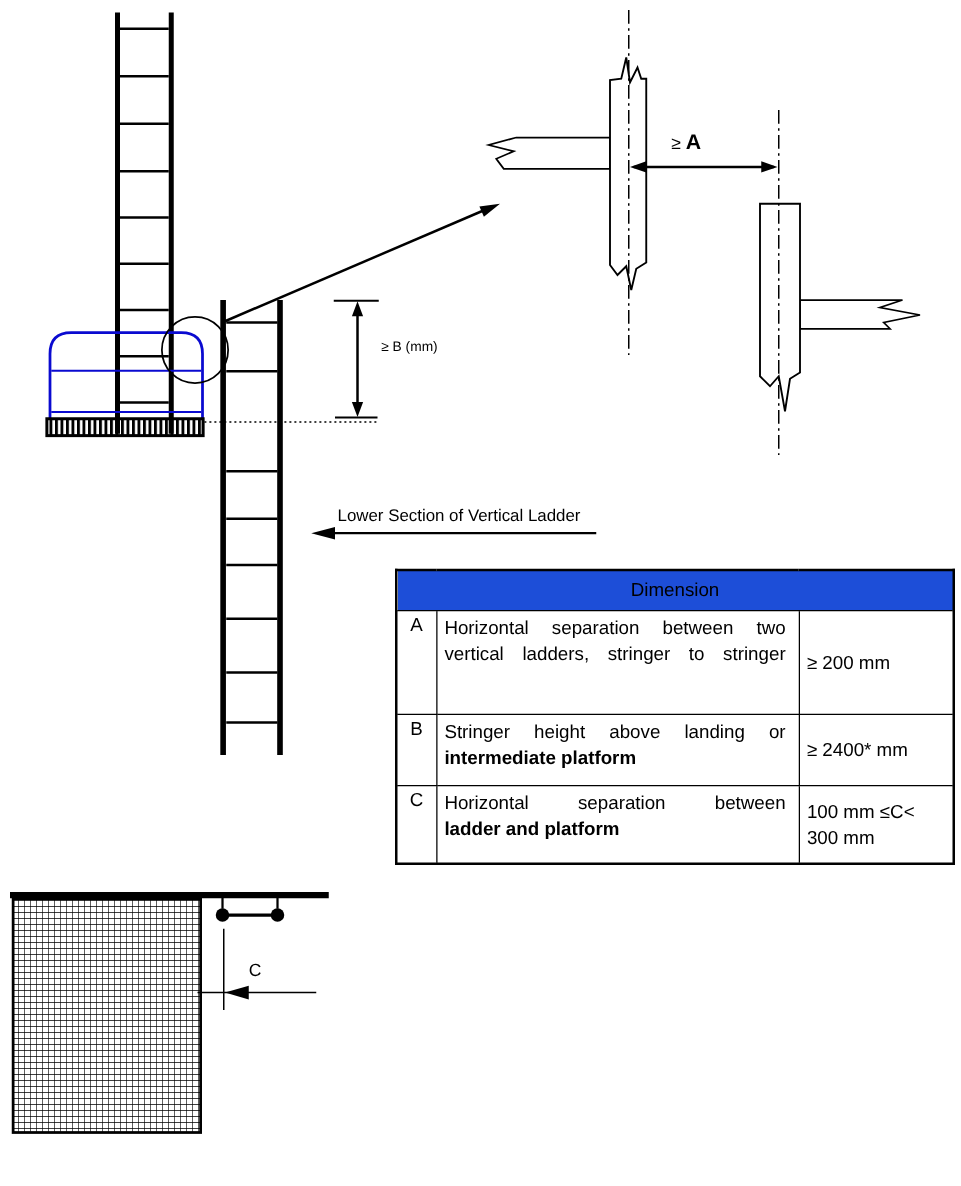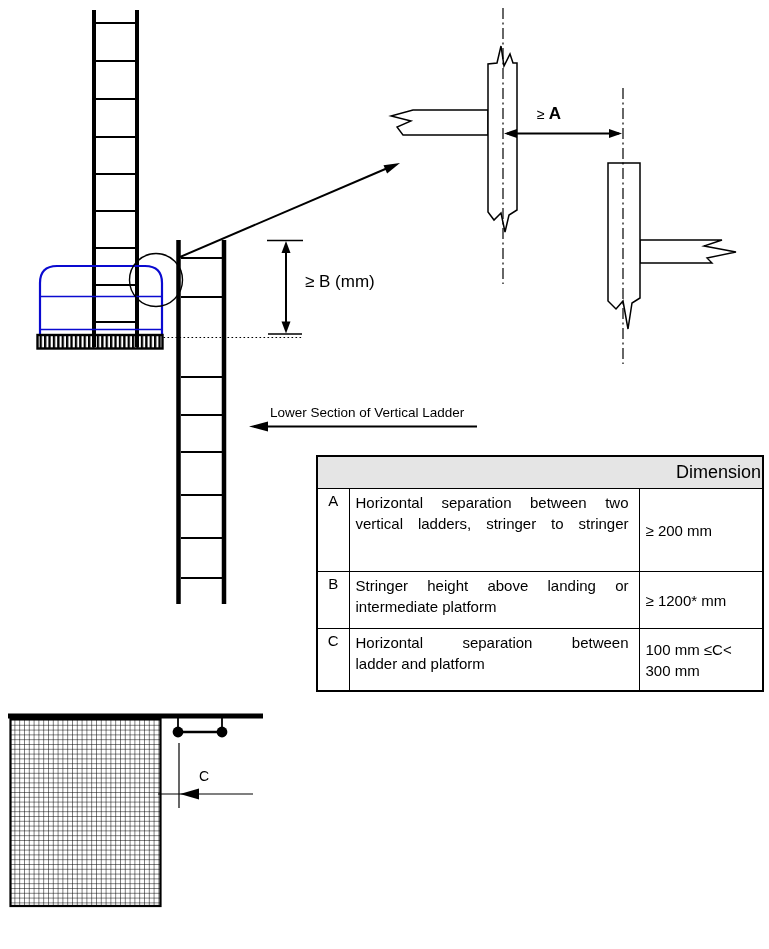--- a/index.html
+++ b/index.html
@@ -2,46 +2,46 @@
 <html><head>
 <meta charset="utf-8">
 <style>
   html,body{margin:0;padding:0;background:#fff;}
   .page{
     position:relative;width:769px;height:949px;background:#fff;overflow:hidden;
     font-family:"Liberation Sans",sans-serif;color:#000;
   }
   .page svg{position:absolute;left:0;top:0;}
   .fig-label{position:absolute;white-space:nowrap;color:#000;}
-  #label-b{left:305px;top:272px;font-size:17px;}
+  #label-b{left:305px;top:272px;font-size:11px;}
   #label-lower{left:270px;top:405px;font-size:13.5px;text-align:right;}
   #label-a{left:537px;top:104px;font-size:14px;}
   #label-a .a-letter{font-size:17px;font-weight:bold;margin-left:4px;}
   #label-c{left:199px;top:768px;font-size:14px;}
 
   table.dim-table{
     position:absolute;left:316px;top:455px;width:446px;
     border-collapse:collapse;table-layout:fixed;
     font-size:15px;color:#000;background:#fff;
     border:2px solid #000;
   }
   .dim-table th,.dim-table td{border:1.5px solid #000;vertical-align:top;overflow:hidden;}
   .dim-table th{
-    background:#e5e5e5;font-weight:normal;text-align:right;
-    height:29px;vertical-align:middle;font-size:18px;
+    background:#1d4ed8;font-weight:normal;text-align:center;
+    height:29px;vertical-align:middle;font-size:15px;
   }
   .dim-table td.k{text-align:center;padding-top:3px;}
   .dim-table td.d{padding:3px 10px 3px 6px;line-height:21px;}
   .dim-table td.v{vertical-align:middle;padding:2px 6px;line-height:21px;}
   .dim-table tr.row-a td{height:76px;}
   .dim-table tr.row-b td{height:50px;}
   .dim-table tr.row-c td{height:55px;}
   .dim-table td.note{padding:4px 8px 4px 6px;line-height:22.5px;height:64px;}
   .j{text-align:justify;text-align-last:justify;}
-  .n{text-align:left;}
+  .n{text-align:left;font-weight:bold;}
 </style>
 </head>
 <body>
 
 <div class="page">
 
   <svg width="769" height="949" viewBox="0 0 769 949">
     <defs>
       <pattern id="mesh" width="4.8" height="4.8" patternUnits="userSpaceOnUse">
         <path d="M0 0 H4.8 M0 0 V4.8" stroke="#000" stroke-width="1" fill="none"></path>
@@ -166,21 +166,21 @@
           <div class="j">vertical ladders, stringer to stringer</div>
         </td>
         <td class="v">≥ 200 mm</td>
       </tr>
       <tr class="row-b">
         <td class="k">B</td>
         <td class="d">
           <div class="j">Stringer height above landing or</div>
           <div class="n">intermediate platform</div>
         </td>
-        <td class="v">≥ 1200* mm</td>
+        <td class="v">≥ 2400* mm</td>
       </tr>
       <tr class="row-c">
         <td class="k">C</td>
         <td class="d">
           <div class="j">Horizontal separation between</div>
           <div class="n">ladder and platform</div>
         </td>
         <td class="v">100 mm ≤C&lt; 300 mm</td>
       </tr>
     </tbody>

